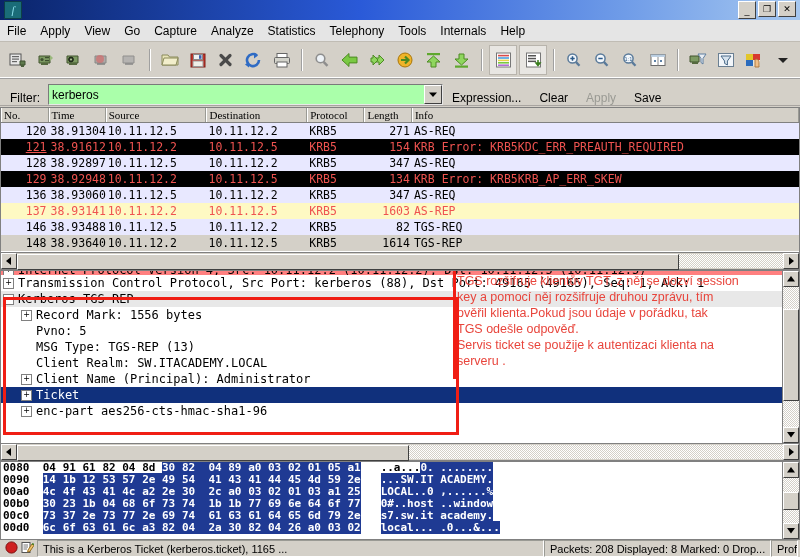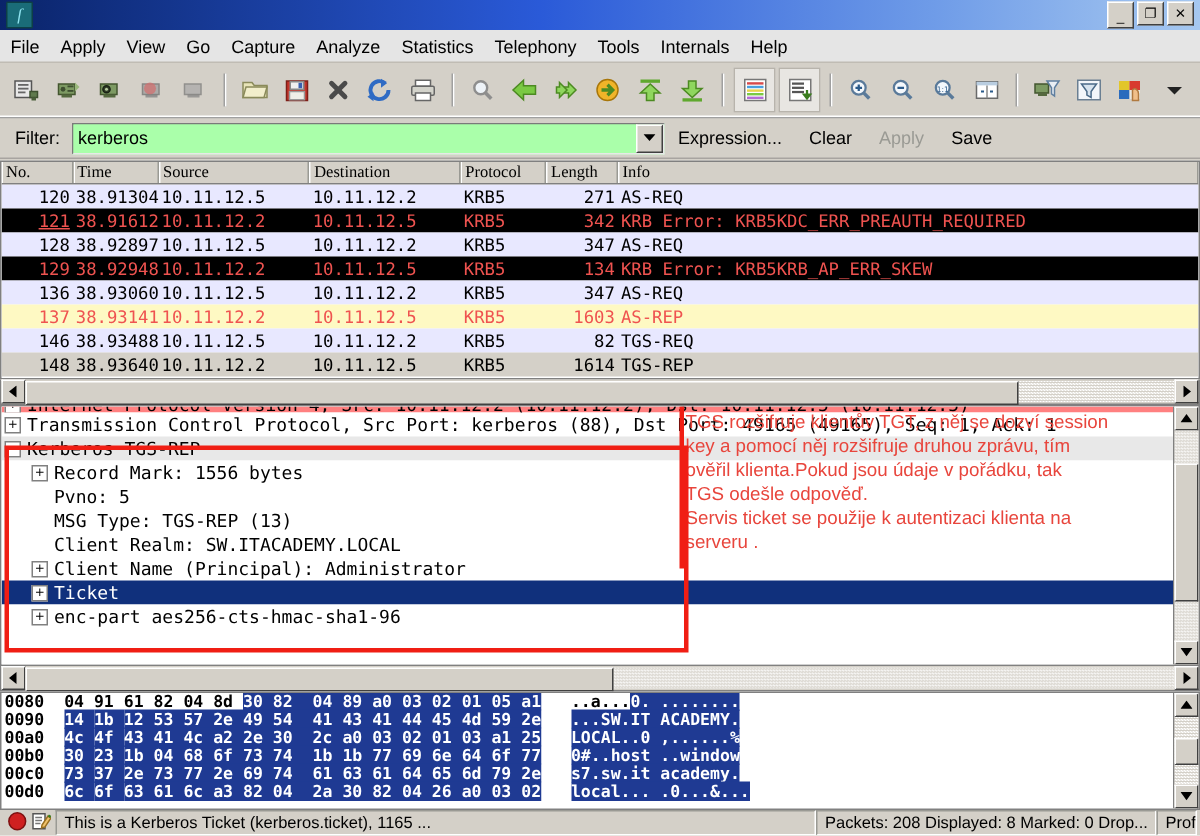--- a/index.html
+++ b/index.html
@@ -24,21 +24,21 @@
   
   .toolbar{height:36px;background:#d4d0c8;display:flex;align-items:center;flex:0 0 36px;padding-left:4px;
            border-bottom:1px solid #a0a0a0;box-shadow:inset 0 -1px 0 #fff;}
   .tbi{width:26px;height:28px;display:flex;align-items:center;justify-content:center;margin:0 1px;position:relative;}
   .tbi svg{display:block;}
   .tsep{width:1px;height:22px;background:#a0a0a0;border-right:1px solid #fff;margin:0 5px;}
   .tbi.framed{border:1px solid #b8b4ac;background:#e8e6e2;}
   .tb-arrow{margin-left:auto;margin-right:10px;width:14px;height:14px;display:flex;align-items:center;justify-content:center;}
 
   
-  .filterbar{height:26px;background:#d4d0c8;display:flex;align-items:center;flex:0 0 26px;padding:0 4px;gap:0;
+  .filterbar{height:26px;background:#d4d0c8;display:flex;align-items:flex-end;flex:0 0 26px;padding:0 4px;gap:0;
              border-bottom:1px solid #a8a4a0;}
   .filter-label{font-size:12px;padding:0 8px 0 6px;color:#000;}
   .filter-wrap{flex:0 0 393px;height:19px;display:flex;border:1px solid;border-color:#7a7a7a #e8e8e8 #e8e8e8 #7a7a7a;background:#aaffaa;}
   .filter-input{flex:1;background:#aaffaa;border:none;outline:none;font-size:12px;padding:0 3px;color:#000;
                 font-family:"Liberation Sans",sans-serif;}
   .filter-drop{width:16px;background:#d4d0c8;border:1px solid;border-color:#fff #404040 #404040 #fff;
                display:flex;align-items:center;justify-content:center;}
   .filter-btn{font-size:12px;padding:0 9px;color:#000;}
   .filter-btn.disabled{color:#9a9a94;}
 
@@ -372,21 +372,21 @@
           <div style="width: 55px;">KRB5</div>
           <div class="c-len" style="width: 45px;">271</div>
           <div style="width: 396px;">AS-REQ</div>
         </div>
         <div class="prow" style="background: rgb(0, 0, 0); color: rgb(239, 83, 80);">
           <div class="c-no" style="width: 45px; text-decoration: underline;">121</div>
           <div class="c-time" style="width: 55px;">38.9161290</div>
           <div style="width: 100px;">10.11.12.2</div>
           <div style="width: 100px;">10.11.12.5</div>
           <div style="width: 55px;">KRB5</div>
-          <div class="c-len" style="width: 45px;">342</div>
+          <div class="c-len" style="width: 45px;">154</div>
           <div style="width: 396px;">KRB Error: KRB5KDC_ERR_PREAUTH_REQUIRED</div>
         </div>
         <div class="prow" style="background: rgb(232, 232, 255); color: rgb(0, 0, 0);">
           <div class="c-no" style="width: 45px;">128</div>
           <div class="c-time" style="width: 55px;">38.9289700</div>
           <div style="width: 100px;">10.11.12.5</div>
           <div style="width: 100px;">10.11.12.2</div>
           <div style="width: 55px;">KRB5</div>
           <div class="c-len" style="width: 45px;">347</div>
           <div style="width: 396px;">AS-REQ</div>

